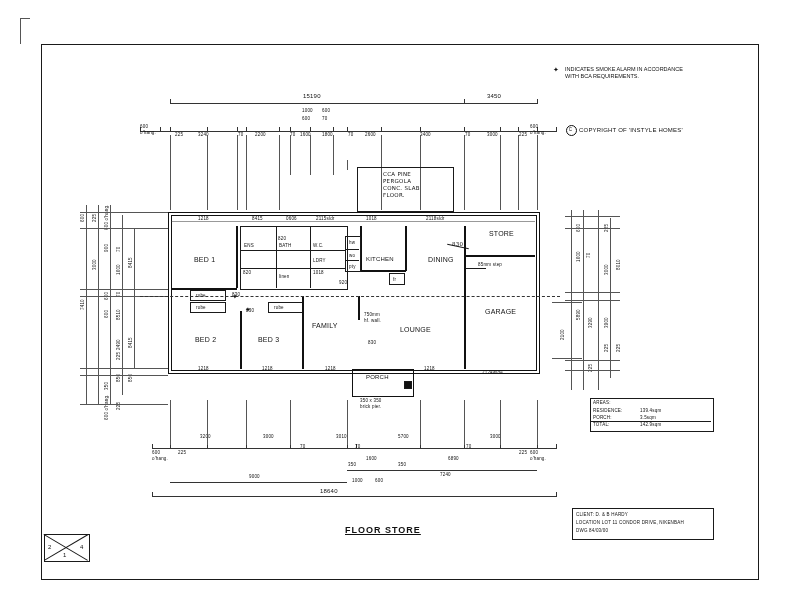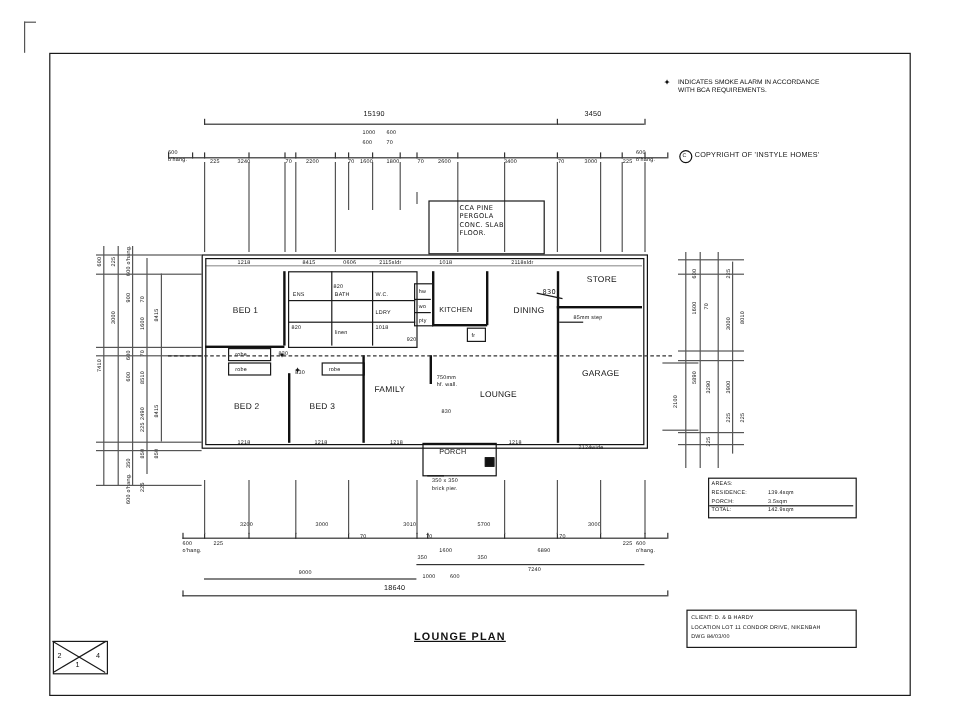--- a/index.html
+++ b/index.html
@@ -335,21 +335,21 @@
   <div class="box" style="left:590px;top:398px;width:122px;height:32px;"></div>
   <div class="txt t45" style="left:593px;top:400px;">AREAS:</div>
   <div class="txt t45" style="left:593px;top:408px;">RESIDENCE:</div>
   <div class="txt t45" style="left:640px;top:408px;">139.4sqm</div>
   <div class="txt t45" style="left:593px;top:415px;">PORCH:</div>
   <div class="txt t45" style="left:640px;top:415px;">3.5sqm</div>
   <div class="ln h" style="left:591px;top:421px;width:120px;"></div>
   <div class="txt t45" style="left:593px;top:422px;">TOTAL:</div>
   <div class="txt t45" style="left:640px;top:422px;">142.9sqm</div>
 
-  <div class="txt t9 bold u ctr" style="left:345px;top:525px;letter-spacing:1px;">LOUNGE PLAN</div>
+  <div class="txt t9 bold u ctr" style="left:345px;top:525px;letter-spacing:1px;">FLOOR STORE</div>
 
   <div class="box" style="left:572px;top:508px;width:140px;height:30px;"></div>
   <div class="txt t45" style="left:576px;top:512px;"><span>CLIENT:</span> <span>D. &amp; B HARDY</span></div>
   <div class="txt t45" style="left:576px;top:520px;"><span>LOCATION</span> <span>LOT 11 CONDOR DRIVE, NIKENBAH</span></div>
   <div class="txt t45" style="left:576px;top:528px;"><span>DWG</span> <span>84/03/00</span></div>
 
   <div class="box" style="left:44px;top:534px;width:44px;height:26px;"></div>
   <div class="ln" style="left:44px;top:534px;width:51px;height:1px;transform-origin:0 0;transform:rotate(30.6deg);"></div>
   <div class="ln" style="left:44px;top:560px;width:51px;height:1px;transform-origin:0 0;transform:rotate(-30.6deg);"></div>
   <div class="txt t6" style="left:48px;top:544px;">2</div>

